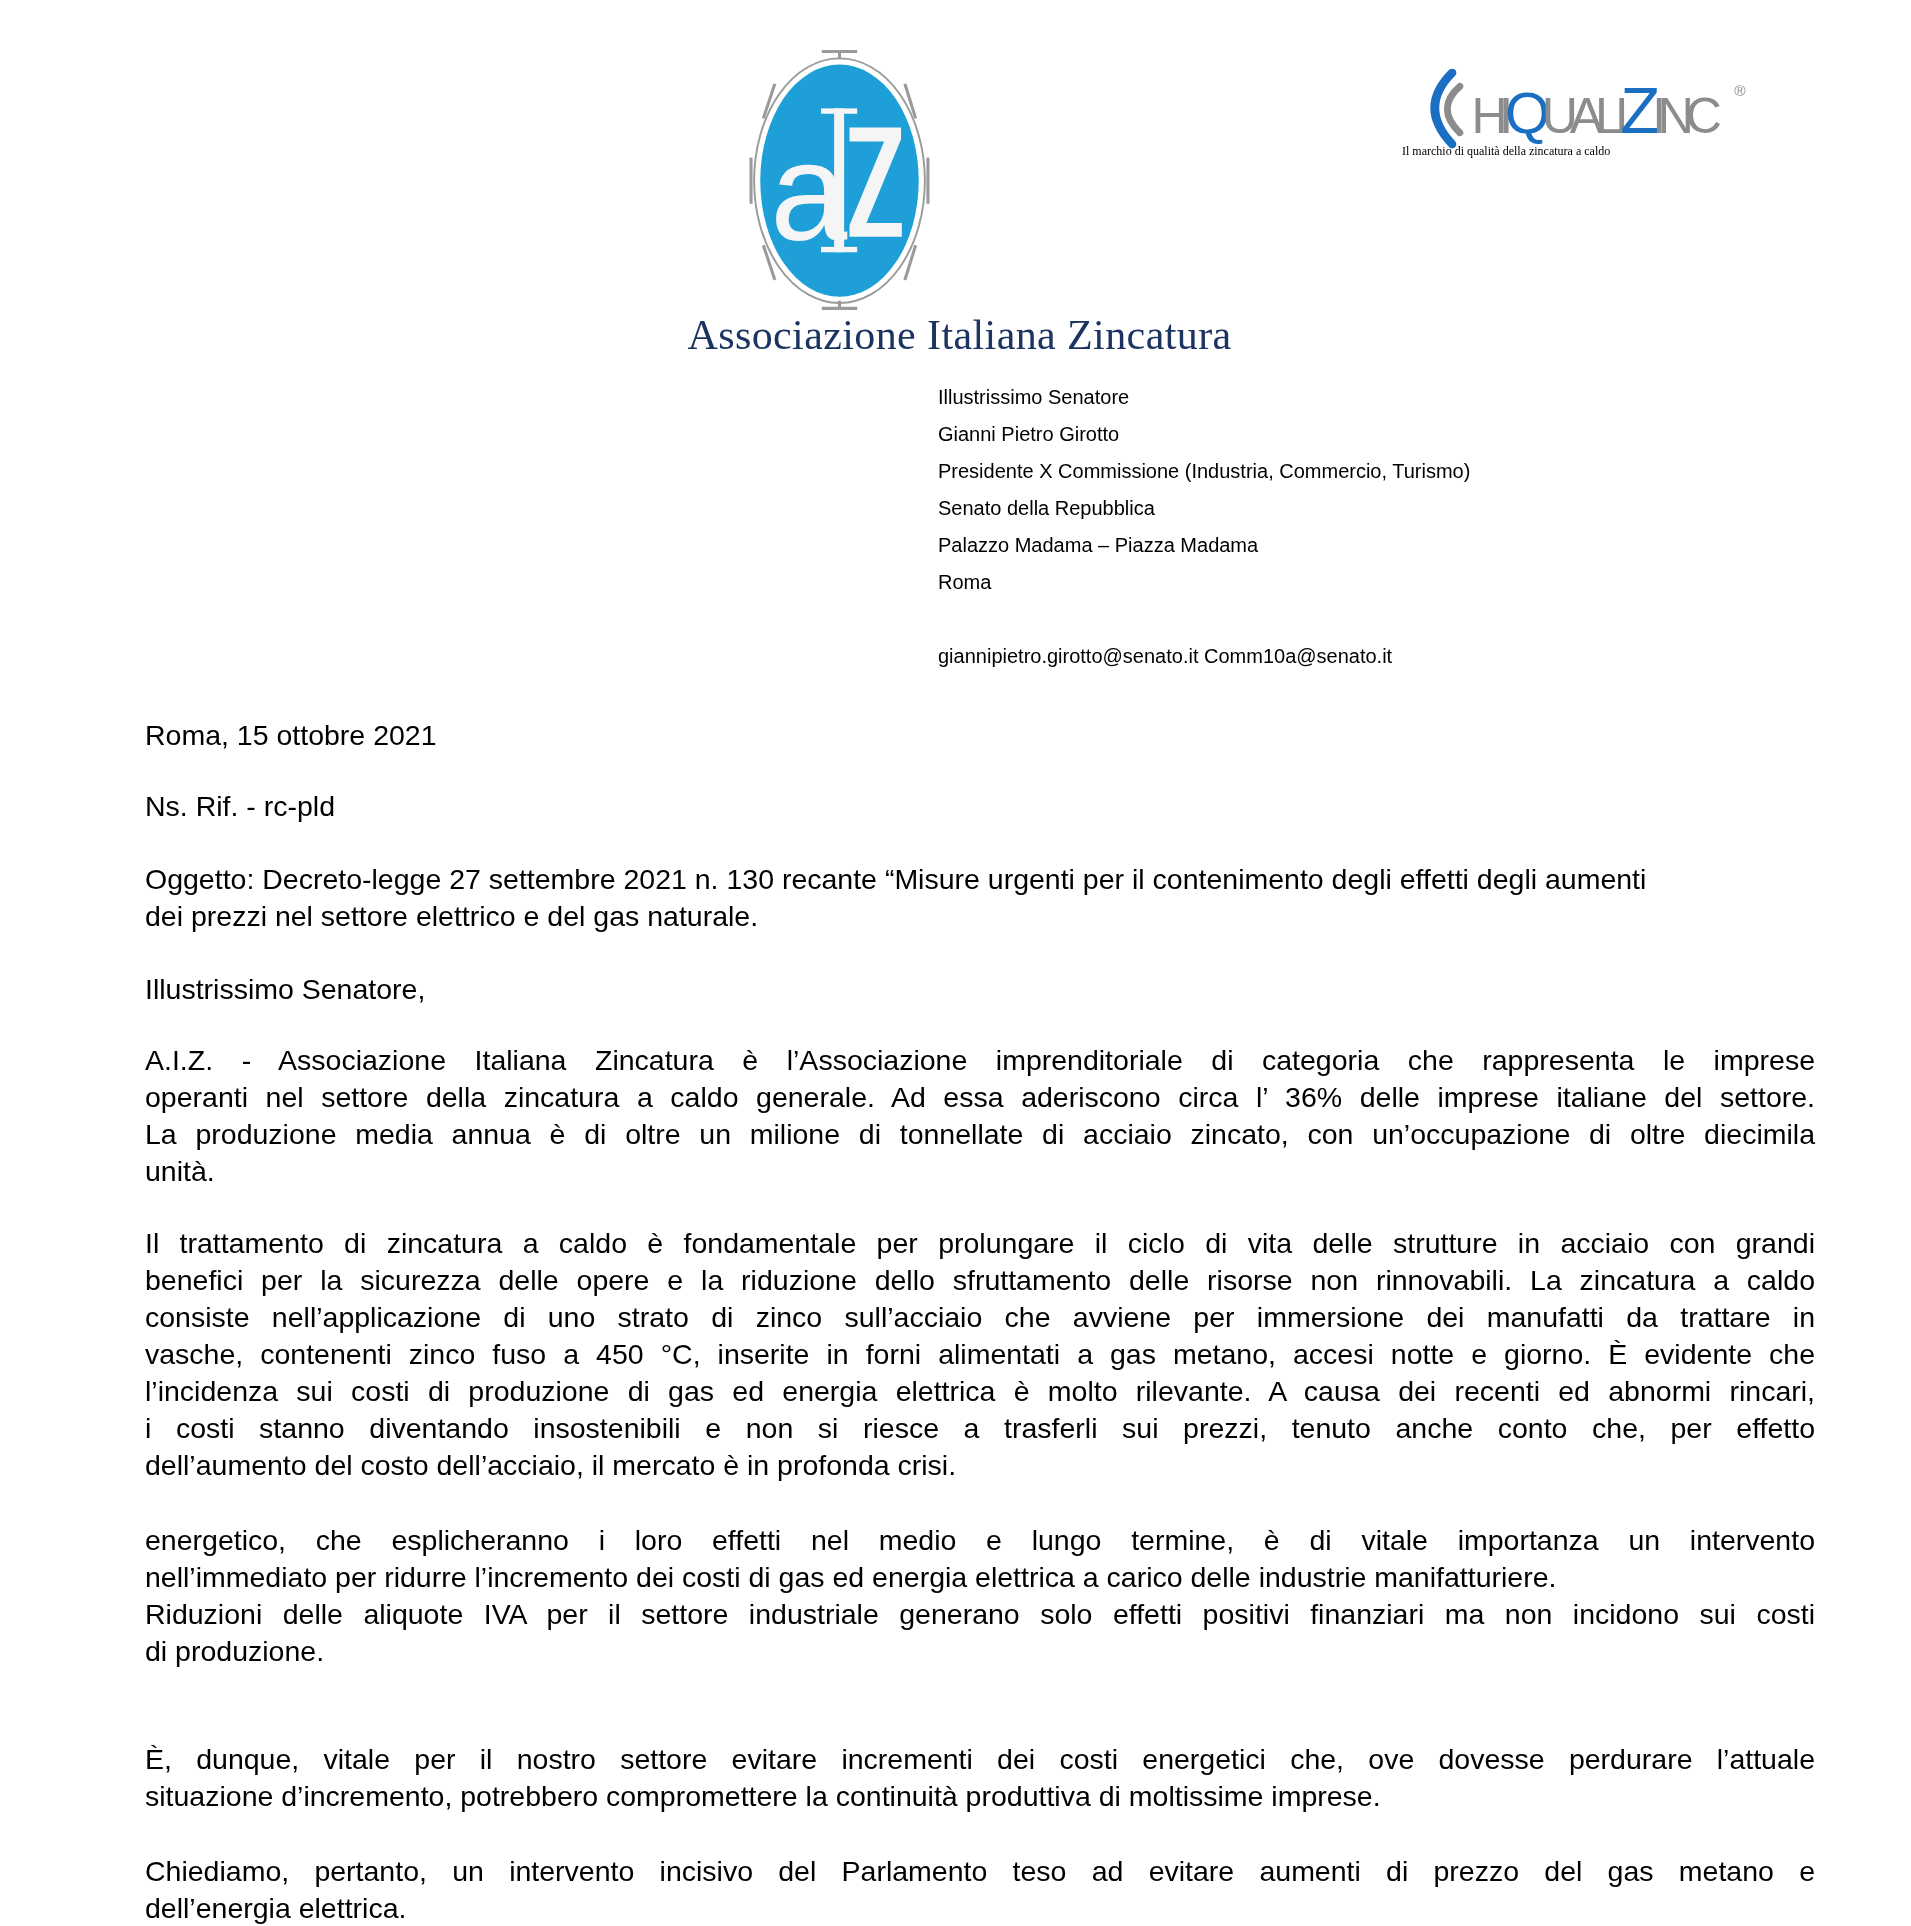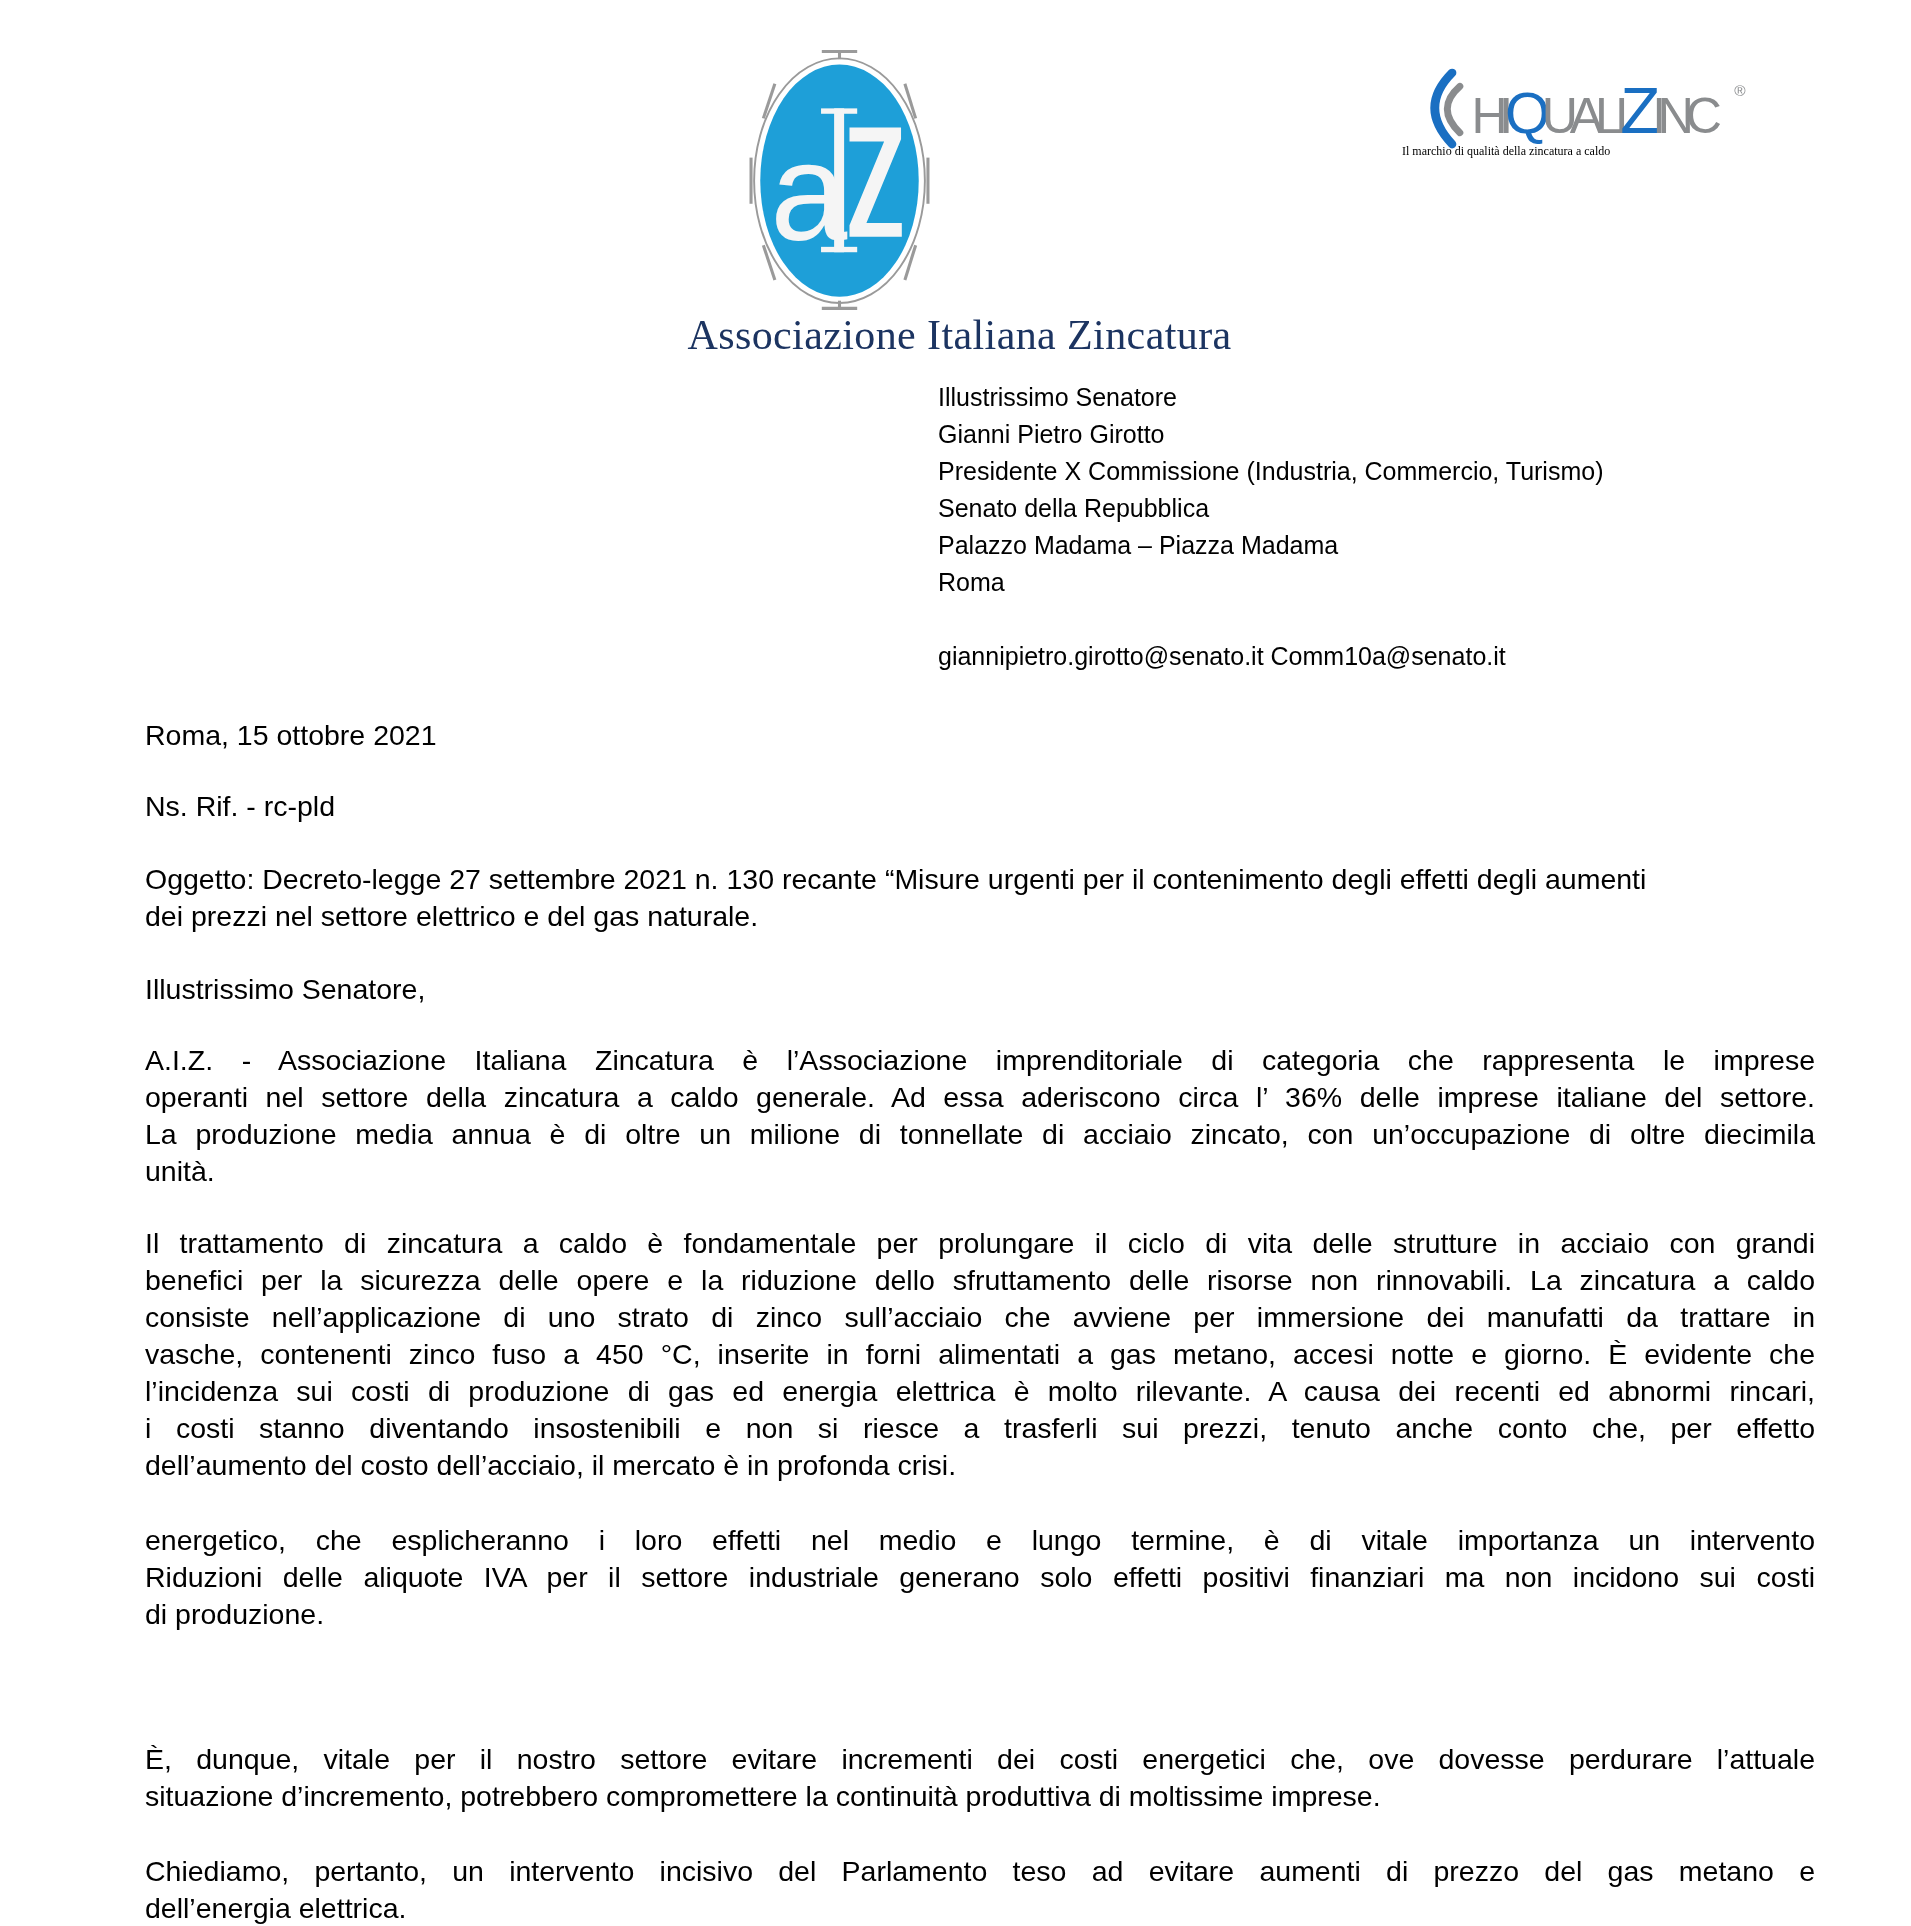--- a/index.html
+++ b/index.html
@@ -11,21 +11,21 @@
 
   
   #aiz-logo { left:720px; top:23px; width:200px; width:239px; height:300px; }
   #aiz-name { left:555px; top:281px; width:809px; text-align:center; font-family:"Liberation Serif", serif; font-size:42px; color:#1c3461; letter-spacing:0.4px;margin-top:30px; }
 
   #hqz-logo { left:1402px; top:65px; width:347px; height:89px; }
   #hqz-tagline { left:1402px; top:144px; width:370px; font-family:"Liberation Serif", serif; font-size:12px; color:#000; }
 
   
   #recipient { left:938px; top:379px; }
-  #recipient div { font-size:25px; line-height:37px; white-space:nowrap; }
+  #recipient div { font-size:20px; line-height:37px; white-space:nowrap; }
 </style>
 </head>
 <body>
 
 <div class="abs" id="aiz-logo">
   <svg width="239" height="300" viewBox="0 0 620 780">
 
     <g stroke="#9a9a9a" stroke-width="8" fill="none">
       <line x1="264" y1="74" x2="356" y2="74"></line>
         <line x1="310" y1="74" x2="310" y2="94"></line>
@@ -95,20 +95,21 @@
     <span class="line" style="text-align-last:justify">benefici per la sicurezza delle opere e la riduzione dello sfruttamento delle risorse non rinnovabili. La zincatura a caldo</span>
     <span class="line" style="text-align-last:justify">consiste nell’applicazione di uno strato di zinco sull’acciaio che avviene per immersione dei manufatti da trattare in</span>
     <span class="line" style="text-align-last:justify">vasche, contenenti zinco fuso a 450 °C, inserite in forni alimentati a gas metano, accesi notte e giorno. È evidente che</span>
     <span class="line" style="text-align-last:justify">l’incidenza sui costi di produzione di gas ed energia elettrica è molto rilevante. A causa dei recenti ed abnormi rincari,</span>
     <span class="line" style="text-align-last:justify">i costi stanno diventando insostenibili e non si riesce a trasferli sui prezzi, tenuto anche conto che, per effetto</span>
     <span class="line">dell’aumento del costo dell’acciaio, il mercato è in profonda crisi.</span>
   </p>
 
   <p class="para" style="top:1522px">
     <span class="line" style="text-align-last:justify">energetico, che esplicheranno i loro effetti nel medio e lungo termine, è di vitale importanza un intervento</span>
+    <span class="line">nell’immediato per ridurre l’incremento dei costi di gas ed energia elettrica a carico delle industrie manifatturiere.</span>
     <span class="line" style="text-align-last:justify">Riduzioni delle aliquote IVA per il settore industriale generano solo effetti positivi finanziari ma non incidono sui costi</span>
     <span class="line">di produzione.</span>
   </p>
 
   <p class="para" style="top:1741px">
     <span class="line" style="text-align-last:justify">È, dunque, vitale per il nostro settore evitare incrementi dei costi energetici che, ove dovesse perdurare l’attuale</span>
     <span class="line">situazione d’incremento, potrebbero compromettere la continuità produttiva di moltissime imprese.</span>
   </p>
 
   <p class="para" style="top:1853px">

